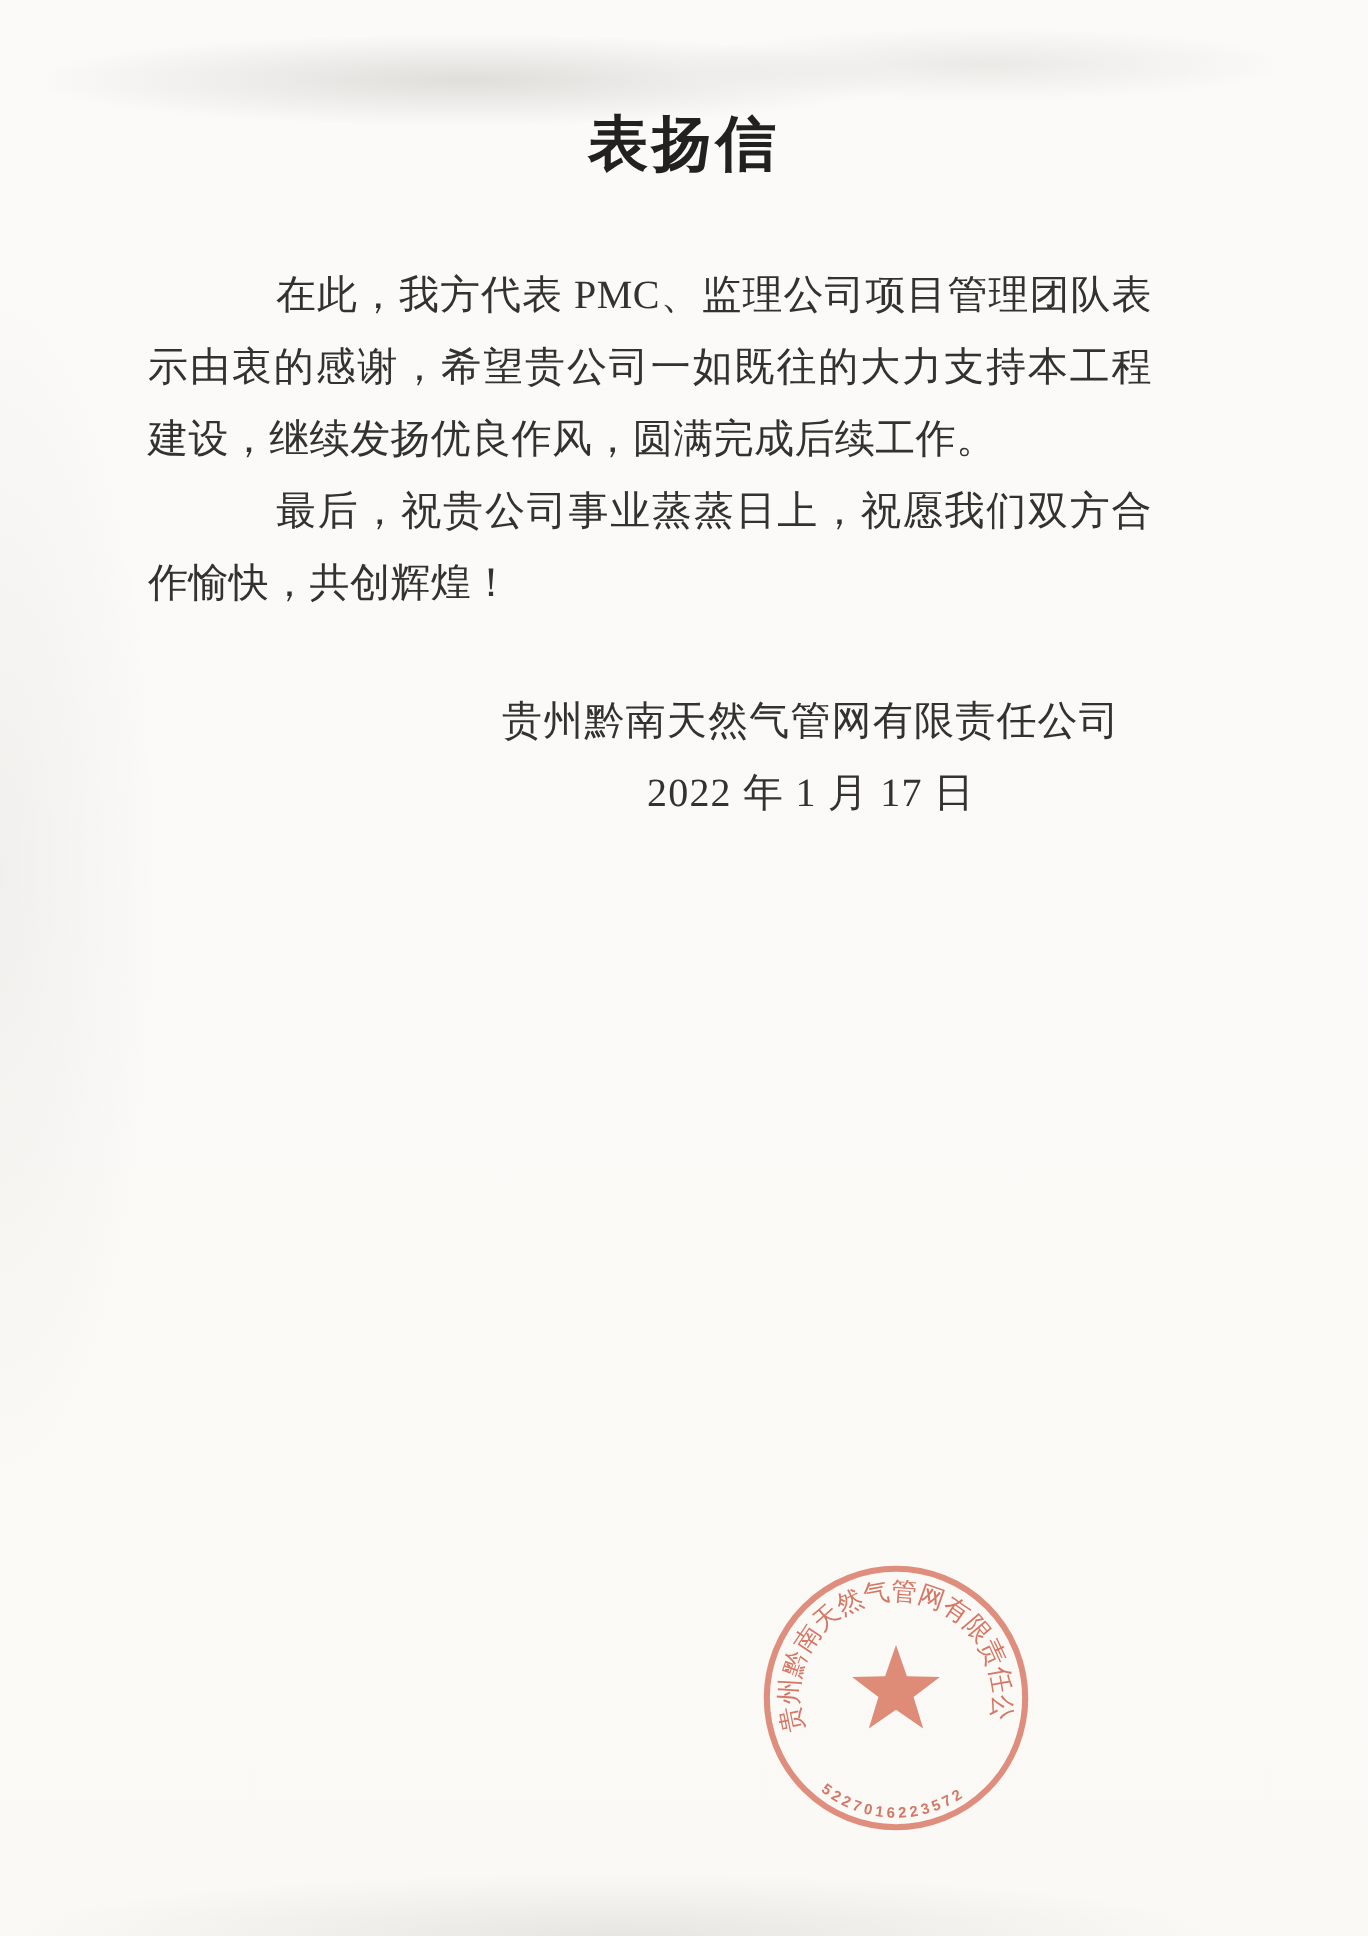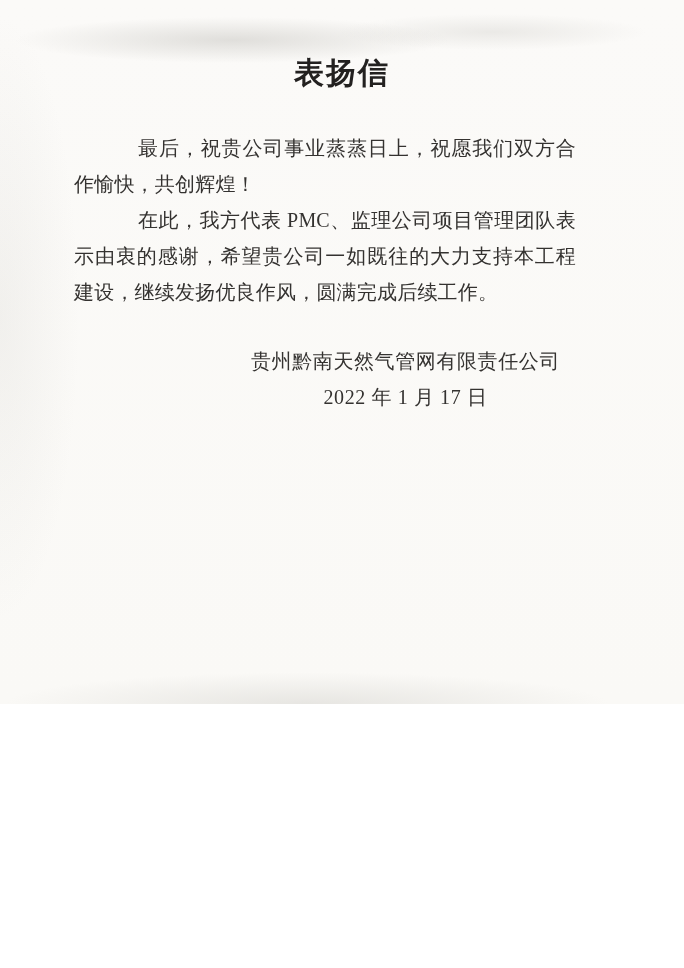--- a/index.html
+++ b/index.html
@@ -8,21 +8,21 @@
     background: #ffffff;
   }
   body {
     width: 684px;
     height: 968px;
     font-family: "Liberation Serif", "DejaVu Serif", serif;
   }
   .page {
     position: relative;
     width: 684px;
-    height: 704px;
+    height: 968px;
     box-sizing: border-box;
     padding: 56px 108px 0 74px;
     overflow: hidden;
     color: #343230;
     background-color: #fbfaf8;
     background-image:
       radial-gradient(ellipse 320px 34px at 34% 40px, rgba(166,164,158,0.32), transparent 68%),
       radial-gradient(ellipse 220px 26px at 72% 32px, rgba(176,174,168,0.22), transparent 70%),
       radial-gradient(ellipse 110px 420px at 0% 45%, rgba(182,180,174,0.14), transparent 72%),
       radial-gradient(ellipse 420px 44px at 45% 100%, rgba(176,174,168,0.26), transparent 72%),
@@ -88,22 +88,22 @@
   }
 </style>
 </head>
 <body>
 
 <div class="page">
 
   <h1 class="title">表扬信</h1>
 
 
+  <p class="para">在此，我方代表 PMC、监理公司项目管理团队表示由衷的感谢，希望贵公司一如既往的大力支持本工程建设，继续发扬优良作风，圆满完成后续工作。</p>
   <p class="para">最后，祝贵公司事业蒸蒸日上，祝愿我们双方合作愉快，共创辉煌！</p>
-  <p class="para">在此，我方代表 PMC、监理公司项目管理团队表示由衷的感谢，希望贵公司一如既往的大力支持本工程建设，继续发扬优良作风，圆满完成后续工作。</p>
 
   <div class="signature">
     <div class="sig-inner">
       <div class="sig-company">贵州黔南天然气管网有限责任公司</div>
       <div class="sig-date">2022 年 1 月 17 日</div>
     </div>
   </div>
 
   <div class="stamp">
     <svg viewBox="0 0 200 200" width="136" height="136">

